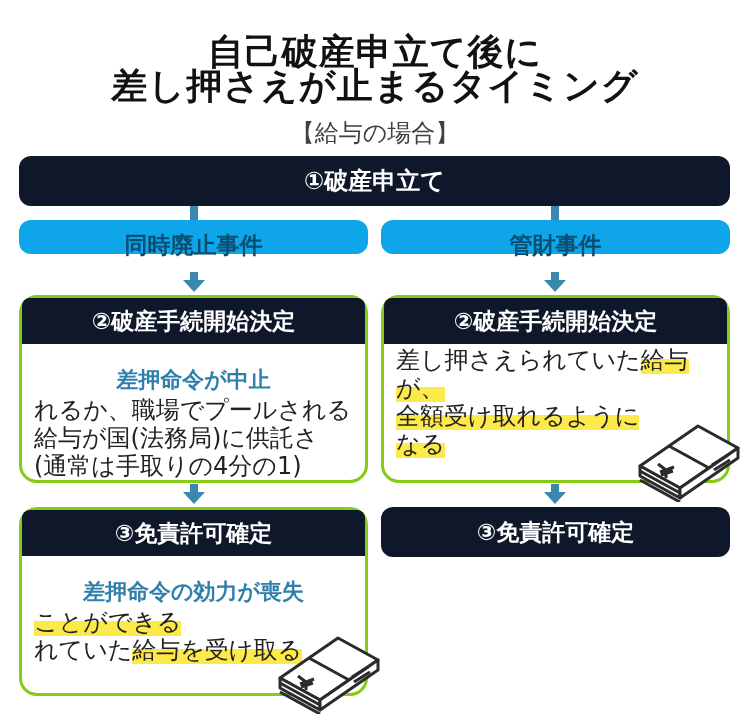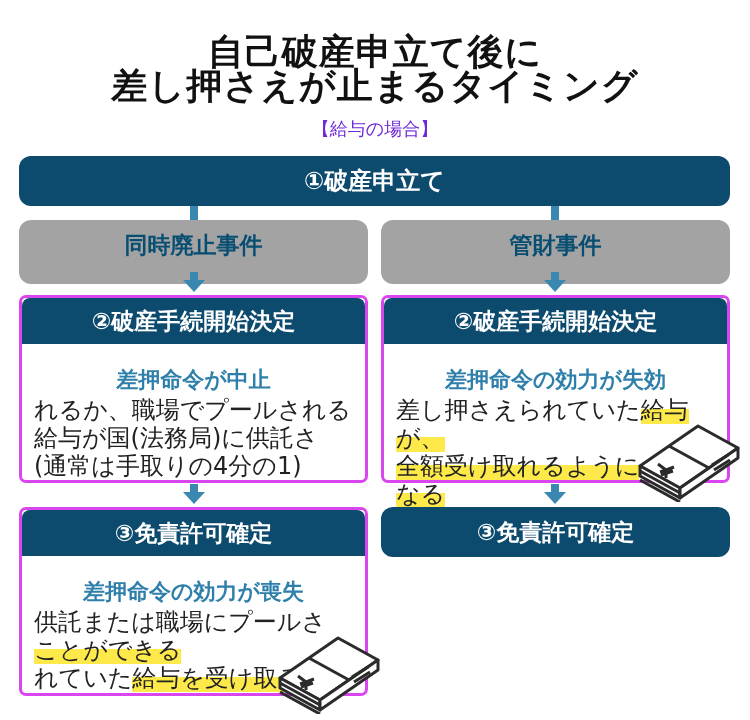--- a/index.html
+++ b/index.html
@@ -1,28 +1,28 @@
 <!DOCTYPE html>
 <html><head>
 <meta charset="utf-8">
 <style>
   html,body{margin:0;padding:0;background:#ffffff;}
   body{width:750px;height:720px;position:relative;overflow:hidden;font-family:"DejaVu Sans","Liberation Sans",sans-serif;color:#222;}
   .title{position:absolute;left:0;width:750px;text-align:center;font-weight:bold;color:#111;font-size:36px;letter-spacing:1px;}
   .t1{top:28px;}
   .t2{top:62px;}
-  .subtitle{position:absolute;top:117px;left:0;width:750px;text-align:center;color:#6d28d9;font-size:18px;}
-  .dark{background:#0c4a6e;color:#fff;font-weight:bold;text-align:center;}
+  .subtitle{position:absolute;top:117px;left:0;width:750px;text-align:center;color:#404040;font-size:24px;}
+  .dark{background:#0f172a;color:#fff;font-weight:bold;text-align:center;}
   .box-top{position:absolute;left:19px;top:156px;width:711px;height:50px;border-radius:12px;font-size:24px;line-height:50px;}
   .conn{position:absolute;width:8px;background:#3a87b0;}
-  .light{position:absolute;top:220px;height:64px;border-radius:12px;background:#a3a3a3;color:#074e72;font-weight:bold;font-size:23px;line-height:50px;text-align:center;}
+  .light{position:absolute;top:220px;height:34px;border-radius:12px;background:#0ea5e9;color:#074e72;font-weight:bold;font-size:23px;line-height:50px;text-align:center;}
   .arrow{position:absolute;width:0;height:0;}
   .arrow .shaft{position:absolute;left:-4px;top:0;width:8px;height:8px;background:#3a87b0;}
   .arrow .head{position:absolute;left:-11px;top:8px;width:0;height:0;border-left:11px solid transparent;border-right:11px solid transparent;border-top:12px solid #3a87b0;}
-  .card{position:absolute;border:3px solid #d946ef;border-radius:7px;background:#fff;overflow:visible;box-sizing:border-box;}
+  .card{position:absolute;border:3px solid #84cc16;border-radius:18px;background:#fff;overflow:visible;box-sizing:border-box;}
   .card .hdr{height:46px;line-height:46px;font-size:23px;border-radius:8px 8px 0 0;}
   .card .sub{text-align:center;color:#2f7fab;font-weight:bold;font-size:22px;margin-top:22px;line-height:28px;}
   .card .body{font-size:24px;line-height:28px;padding:2px 10px 0 12px;color:#222;}
   .hl{background:linear-gradient(transparent 45%,#fde94a 45%);}
   .box3r{position:absolute;left:381px;top:507px;width:349px;height:50px;border-radius:12px;font-size:23px;line-height:50px;}
   .icon{position:absolute;}
 </style>
 </head>
 <body>
 
@@ -52,42 +52,40 @@
   <div class="sub">差押命令が中止</div>
   <div class="body">
     <div>れるか、職場でプールされる</div>
     <div>給与が国(法務局)に供託さ</div>
     <div>(通常は手取りの4分の1)</div>
   </div>
 </div>
 
 <div class="card" style="left:381px;top:295px;width:349px;height:188px;">
   <div class="hdr dark">②破産手続開始決定</div>
-  <div class="sub">差押命令の効力が失効</div>
   <div class="body">
     <div><span>差し押さえられていた</span><span class="hl">給与が、</span></div>
     <div><span class="hl">全額受け取れるように</span></div>
     <div><span class="hl">なる</span></div>
   </div>
 </div>
 
 <div class="arrow" style="left:194px;top:484px;">
     <div class="shaft"></div>
     <div class="head"></div>
   </div>
 <div class="arrow" style="left:555px;top:484px;">
     <div class="shaft"></div>
     <div class="head"></div>
   </div>
 
 <div class="card" style="left:19px;top:507px;width:349px;height:189px;">
   <div class="hdr dark">③免責許可確定</div>
   <div class="sub">差押命令の効力が喪失</div>
   <div class="body">
-    <div>供託または職場にプールさ</div>
     <div><span class="hl">ことができる</span></div>
     <div><span>れていた</span><span class="hl">給与を受け取る</span></div>
   </div>
 </div>
 
 <div class="box3r dark">③免責許可確定</div>
 
 <svg class="icon" style="left:636px;top:418px;" width="106" height="84" viewBox="0 0 106 84">
   <g fill="#fff" stroke="#2b2b2b" stroke-width="3" stroke-linejoin="round">
     <polygon points="4,48 62,8 102,30 44,70"></polygon>

